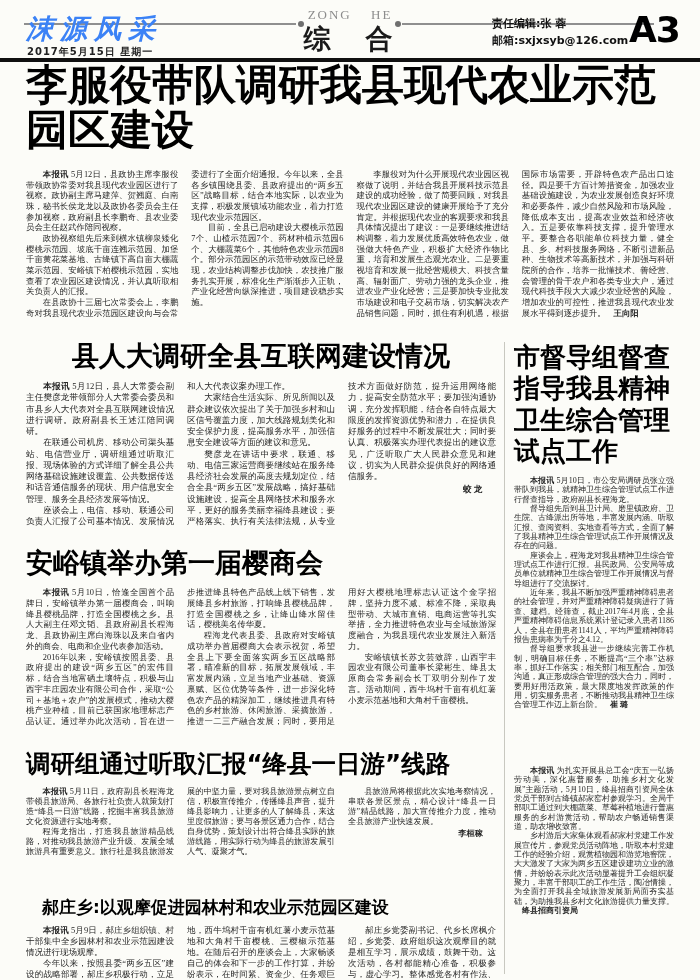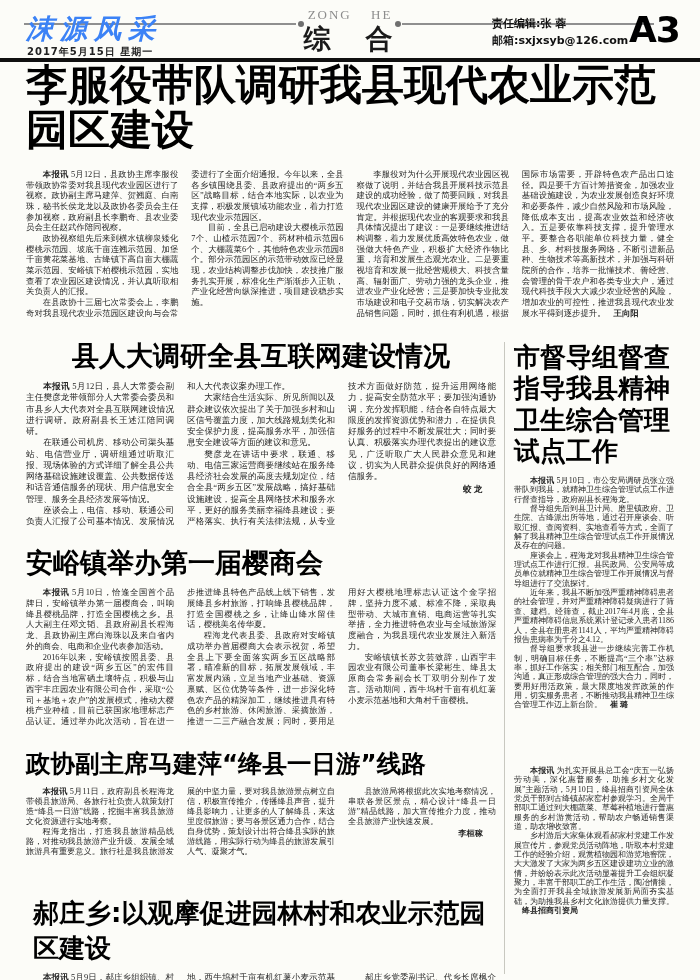--- a/index.html
+++ b/index.html
@@ -43,21 +43,21 @@
     font-family:"DejaVu Sans","Liberation Sans",sans-serif;
   }
   .hdr-rule { position:absolute; left:0; top:58px; width:700px; height:4px; background:#101010; }
 
   
   .hl { font-family:"DejaVu Sans","Liberation Sans",sans-serif; font-weight:900; color:#000; margin:0; }
   .lead-hl { position:absolute; left:26px; top:63px; width:652px; font-size:42px; line-height:1.07; }
   .hl-renda { font-size:27px; text-align:center; margin:0 0 7px; }
   .hl-anyu  { font-size:27px; margin:14px 0 7px; }
   .hl-yiri  { font-size:24.5px; margin:13px 0 7px; }
-  .hl-hao   { font-size:26px; margin:11px 7px 6px; }
+  .hl-hao   { font-size:17px; margin:11px 16px 6px; }
   .hl-dudao { font-size:26px; line-height:1.21; margin:0 0 8px; }
   .hl-zs    { font-size:22.5px; line-height:1.24; margin:10px 0 7px; }
 
   
   .art-body { text-align:justify; overflow:hidden; color:#262626; }
   .art-body p { margin:0; text-indent:2em; }
   .bx { font-weight:700; }
   .byline-inline { font-weight:700; margin-left:8px; white-space:nowrap; }
   .byline-right  { text-indent:0 !important; text-align:right; padding-right:1.6em; font-weight:700; margin-top:2px !important; }
 
@@ -127,21 +127,21 @@
       <h2 class="hl hl-anyu">安峪镇举办第一届樱商会</h2>
       <div class="art-body cols3 b-anyu">
         <p><b class="bx">本报讯</b><span> 5月10日，恰逢全国首个品牌日，安峪镇举办第一届樱商会，叫响绛县樱桃品牌，打造全国樱桃之乡。县人大副主任邓文韬、县政府副县长程海龙、县政协副主席白海珠以及来自省内外的商会、电商和企业代表参加活动。</span></p>
         <p>2016年以来，安峪镇按照县委、县政府提出的建设“两乡五区”的宏伟目标，结合当地富硒土壤特点，积极与山西宇丰庄园农业有限公司合作，采取“公司＋基地＋农户”的发展模式，推动大樱桃产业种植，目前已获国家地理标志产品认证。通过举办此次活动，旨在进一步推进绛县特色产品线上线下销售，发展绛县乡村旅游，打响绛县樱桃品牌，打造全国樱桃之乡，让绛山绛水留佳话，樱桃美名传华夏。</p>
         <p>程海龙代表县委、县政府对安峪镇成功举办首届樱商大会表示祝贺，希望全县上下要全面落实两乡五区战略部署，瞄准新的目标，拓展发展领域，丰富发展内涵，立足当地产业基础、资源禀赋、区位优势等条件，进一步深化特色农产品的精深加工，继续推进具有特色的乡村旅游、休闲旅游、采摘旅游，推进一二三产融合发展；同时，要用足用好大樱桃地理标志认证这个金字招牌，坚持力度不减、标准不降，采取典型带动、大城市直销、电商运营等扎实举措，全力推进特色农业与全域旅游深度融合，为我县现代农业发展注入新活力。</p>
         <p>安峪镇镇长苏文芸致辞，山西宇丰园农业有限公司董事长梁彬生、绛县太原商会常务副会长丁双明分别作了发言。活动期间，西牛坞村千亩有机红薯小麦示范基地和大角村千亩樱桃。</p>
       </div>
     </section>
 
     <section>
-      <h2 class="hl hl-yiri">政协副主席马建萍“绛县一日游”线路</h2>
+      <h2 class="hl hl-yiri">调研组通过听取汇报“绛县一日游”线路</h2>
       <div class="art-body cols3 b-yiri">
         <p><b class="bx">本报讯</b><span> 5月11日，政府副县长程海龙带领县旅游局、各旅行社负责人就策划打造“绛县一日游”线路，挖掘丰富我县旅游文化资源进行实地考察。</span></p>
         <p>程海龙指出，打造我县旅游精品线路，对推动我县旅游产业升级、发展全域旅游具有重要意义。旅行社是我县旅游发展的中坚力量，要对我县旅游景点树立自信，积极宣传推介，传播绛县声音，提升绛县影响力，让更多的人了解绛县，来这里度假旅游；要与各景区通力合作，结合自身优势，策划设计出符合绛县实际的旅游线路，用实际行动为绛县的旅游发展引人气、凝聚才气。</p>
         <p>县旅游局将根据此次实地考察情况，串联各景区景点，精心设计“绛县一日游”精品线路，加大宣传推介力度，推动全县旅游产业快速发展。</p>
         <p class="byline-right">李桓稼</p>
       </div>
     </section>
 
     <section>
       <h2 class="hl hl-hao">郝庄乡:以观摩促进园林村和农业示范园区建设</h2>
@@ -153,21 +153,21 @@
     </section>
 
   </div>
 
   <div class="zone-right">
 
     <section>
       <h2 class="hl hl-dudao">市督导组督查指导我县精神卫生综合管理试点工作</h2>
       <div class="art-body b-dudao">
         <p><b class="bx">本报讯</b><span> 5月10日，市公安局调研员张立强带队到我县，就精神卫生综合管理试点工作进行督查指导，政府副县长程海龙。</span></p>
-        <p>督导组先后到县卫计局、磨里镇政府、卫生院、古绛派出所等地，通过召开座谈会、听取汇报、查阅资料、实地查看等方式，全面了解了我县精神卫生综合管理试点工作开展情况及存在的问题。</p>
+        <p>督导组先后到县卫计局、磨里镇政府、卫生院、古绛派出所等地，丰富发展内涵、听取汇报、查阅资料、实地查看等方式，全面了解了我县精神卫生综合管理试点工作开展情况及存在的问题。</p>
         <p>座谈会上，程海龙对我县精神卫生综合管理试点工作进行汇报。县民政局、公安局等成员单位就精神卫生综合管理工作开展情况与督导组进行了交流探讨。</p>
         <p>近年来，我县不断加强严重精神障碍患者的社会管理，并对严重精神障碍疑病进行了筛查、建档。经筛查，截止2017年4月底，全县严重精神障碍信息系统累计登记录入患者1186人，全县在册患者1141人，平均严重精神障碍报告患病率为千分之4.12。</p>
         <p><span>督导组要求我县进一步继续完善工作机制，明确目标任务，不断提高“三个率”达标率，抓好工作落实；相关部门相互配合，加强沟通，真正形成综合管理的强大合力，同时，要用好用活政策，最大限度地发挥政策的作用，切实服务患者，不断推动我县精神卫生综合管理工作迈上新台阶。</span><b class="byline-inline">崔 璐</b></p>
       </div>
     </section>
 
     <section>
       <div class="art-body b-zs">
         <p><b class="bx">本报讯</b><span> 为扎实开展县总工会“庆五一弘扬劳动美，深化惠普服务，助推乡村文化发展”主题活动，5月10日，绛县招商引资局全体党员干部到古绛镇郝家窑村参观学习。全局干部职工通过到大棚蔬菜、草莓种植地进行普惠服务的乡村游赏活动，帮助农户畅通销售渠道，助农增收致富。</span></p>
         <p><span>乡村游后大家集体观看郝家村党建工作发展宣传片，参观党员活动阵地，听取本村党建工作的经验介绍，观赏植物园和游览地窨院，大大激发了大家为两乡五区建设建功立业的激情，并纷纷表示此次活动显著提升工会组织凝聚力，丰富干部职工的工作生活，陶冶情操，为全面打开我县全域旅游发展新局面夯实基础，为助推我县乡村文化旅游提供力量支撑。</span><b class="byline-inline">绛县招商引资局</b></p>

